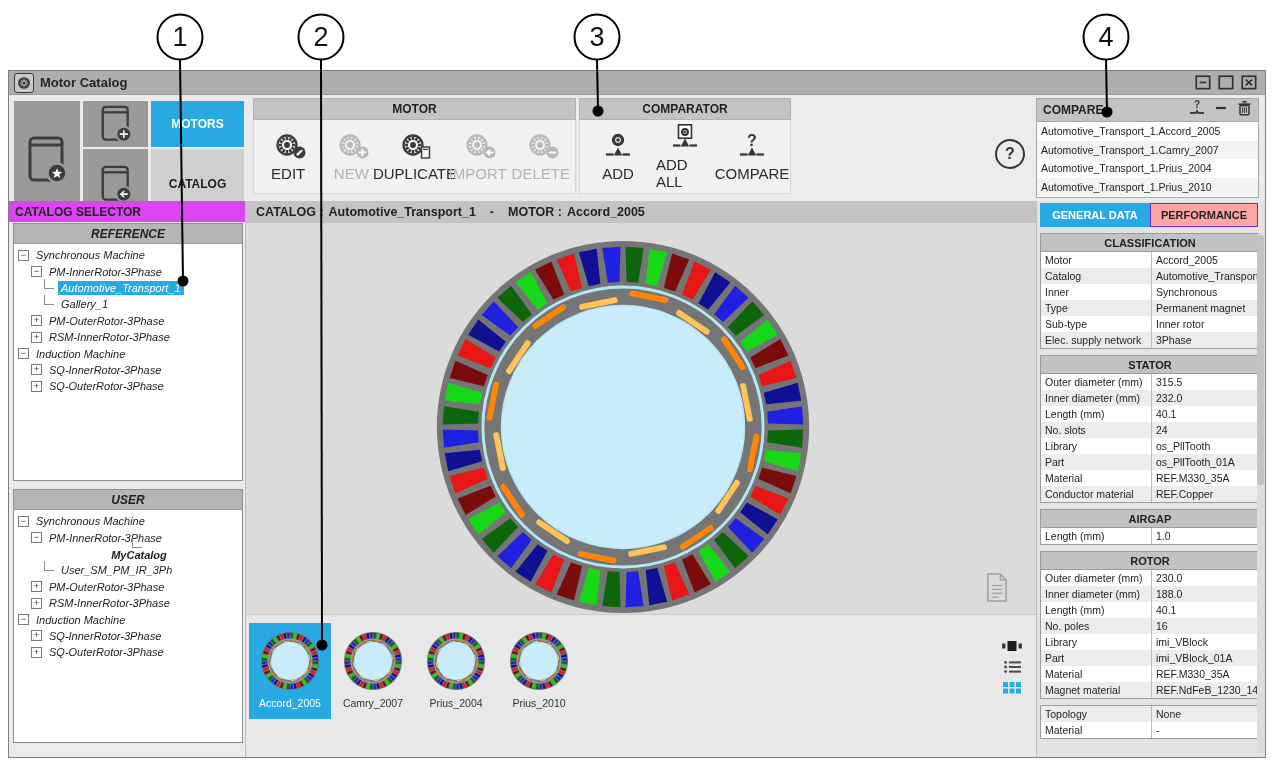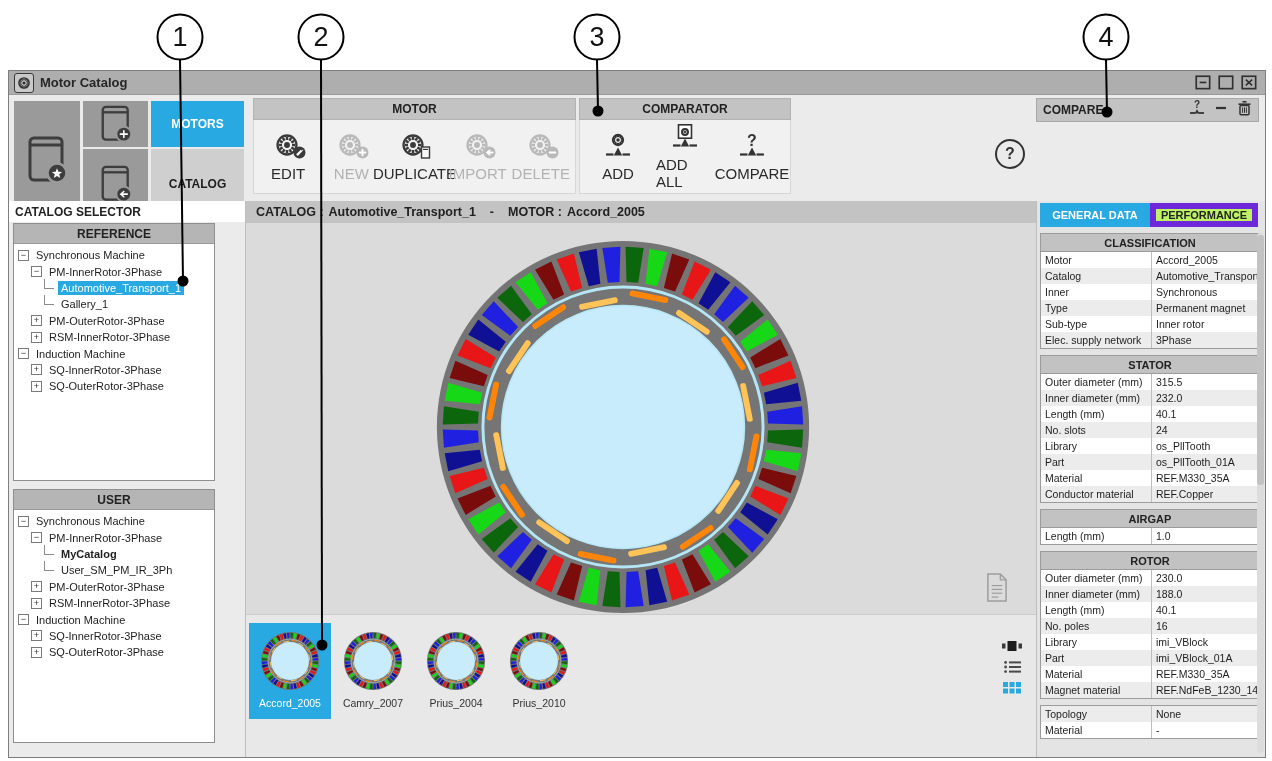--- a/index.html
+++ b/index.html
@@ -39,23 +39,23 @@
   #compare-panel{position:absolute;left:1027px;top:3px;width:223px;height:100px;}
   #compare-panel header{height:24px;background:#c3c3c3;border:1px solid #a8a8a8;box-sizing:border-box;display:flex;align-items:center;padding:0 6px;}
   #compare-panel header .cp-title{font-weight:bold;font-size:12px;color:#222;}
   #compare-panel .cp-icons{margin-left:auto;display:flex;gap:9px;align-items:center;}
   #compare-list{height:76px;background:#ffffff;border:1px solid #a8a8a8;border-top:none;box-sizing:border-box;overflow:hidden;}
   .cmp-row{height:18.5px;line-height:18.5px;font-size:10.5px;padding-left:4px;white-space:nowrap;color:#1d1d1d;}
   .cmp-row:nth-child(even){background:#f3f3f3;}
 
   
   #sidebar{position:absolute;left:0;top:130px;width:237px;height:556px;background:#ebebeb;border-right:1px solid #bdbdbd;box-sizing:border-box;}
-  #selector-bar{position:absolute;left:0;top:0;width:100%;height:21px;background:#ffffff;font-weight:bold;font-size:12px;
+  #selector-bar{position:absolute;left:0;top:0;width:100%;height:21px;background:#d946ef;font-weight:bold;font-size:12px;
       display:flex;align-items:center;padding-left:6px;box-sizing:border-box;color:#222;}
-  .tree-panel{position:absolute;left:4px;width:202px;background:#ffffff;border:1px solid #8f8f8f;box-sizing:border-box;}
+  .tree-panel{position:absolute;left:4px;width:230px;background:#ffffff;border:1px solid #8f8f8f;box-sizing:border-box;font-style:italic;}
   #ref-panel{top:22px;height:258px;}
   #user-panel{top:288px;height:254px;}
   .tree-panel>header{height:19px;background:#b5b5b5;display:flex;align-items:center;justify-content:center;
       font-weight:bold;font-size:12px;color:#222;border-bottom:1px solid #9a9a9a;}
   .tree{padding-top:3px;}
   .tree-row{height:16.4px;display:flex;align-items:center;font-size:11px;white-space:nowrap;cursor:pointer;}
   .tree-row .exp{width:9px;height:9px;border:1px solid #7a7a7a;background:#fff;font-size:9px;line-height:8px;
       text-align:center;margin-right:4px;flex:none;color:#333;}
   .tree-row .conn{width:9px;height:9px;border-left:1px solid #8a8a8a;border-bottom:1px solid #8a8a8a;
       margin:-8px 4px 0 0;flex:none;}
@@ -79,21 +79,21 @@
   .thumb.selected{background:#29a9e1;}
   .thumb.selected .tl{color:#ffffff;}
   #view-icons{position:absolute;right:14px;top:25px;display:flex;flex-direction:column;gap:8px;align-items:center;}
   #view-icons span{cursor:pointer;display:inline-flex;}
 
   
   #rpanel{position:absolute;left:1027px;top:130px;width:229px;height:556px;background:#e4e4e4;border-left:1px solid #bdbdbd;box-sizing:border-box;}
   .rp-tab{position:absolute;top:2px;height:24px;display:flex;align-items:center;justify-content:center;
       font-weight:bold;font-size:11px;box-sizing:border-box;cursor:pointer;}
   #rp-tab-general{left:3px;width:110px;background:#29a9e1;color:#fff;}
-  #rp-tab-perf{left:113px;width:108px;background:#bef264;color:#222;border:6px solid #6d28d9;}
+  #rp-tab-perf{left:113px;width:108px;background:#fca5a5;color:#222;border:1px solid #6d28d9;}
   #tables{position:absolute;left:3px;top:32px;width:220px;}
   .dtable{border:1px solid #9b9b9b;margin-bottom:6px;background:#fff;}
   .dtable .th{height:17px;background:#c2c2c2;display:flex;align-items:center;justify-content:center;
       font-weight:bold;font-size:11px;color:#222;border-bottom:1px solid #9b9b9b;}
   .drow{display:flex;height:16px;font-size:10.5px;align-items:center;}
   .drow:nth-child(odd){background:#ececec;}
   .drow .c1{width:110px;padding-left:4px;box-sizing:border-box;white-space:nowrap;overflow:hidden;}
   .drow .c2{flex:1;border-left:1px solid #bdbdbd;padding-left:4px;height:100%;display:flex;align-items:center;white-space:nowrap;overflow:hidden;}
   #scroll-gutter{position:absolute;right:1px;top:32px;width:7px;height:520px;background:#dcdcdc;border-radius:3px;}
   #scroll-thumb{position:absolute;left:0;top:2px;width:7px;height:250px;background:#c3c3c3;border-radius:3px;}
@@ -410,20 +410,26 @@
           <span id="cp-ic-trash"><svg width="15" height="16" viewBox="0 0 15 16">
                 <line x1="1.5" y1="4.2" x2="13.5" y2="4.2" stroke="#333" stroke-width="1.6"></line>
                 <line x1="5.5" y1="1.8" x2="9.5" y2="1.8" stroke="#333" stroke-width="1.6"></line>
                 <rect x="3" y="5.4" width="9" height="9.4" rx="1" fill="none" stroke="#333" stroke-width="1.5"></rect>
                 <line x1="5.6" y1="7.4" x2="5.6" y2="12.8" stroke="#333" stroke-width="1"></line>
                 <line x1="7.5" y1="7.4" x2="7.5" y2="12.8" stroke="#333" stroke-width="1"></line>
                 <line x1="9.4" y1="7.4" x2="9.4" y2="12.8" stroke="#333" stroke-width="1"></line>
               </svg></span>
         </span>
       </header>
+      <div id="compare-list">
+          <div class="cmp-row">Automotive_Transport_1.Accord_2005</div>
+          <div class="cmp-row">Automotive_Transport_1.Camry_2007</div>
+          <div class="cmp-row">Automotive_Transport_1.Prius_2004</div>
+          <div class="cmp-row">Automotive_Transport_1.Prius_2010</div>
+        </div>
     </section>
   </div>
 
   <aside id="sidebar">
     <div id="selector-bar">CATALOG SELECTOR</div>
     <div class="tree-panel" id="ref-panel">
       <header>REFERENCE</header>
       <div class="tree" id="ref-tree">
           <div class="tree-row" style="padding-left: 4px;">
             <span class="exp">−</span>
@@ -467,21 +473,21 @@
       <header>USER</header>
       <div class="tree" id="user-tree">
           <div class="tree-row" style="padding-left: 4px;">
             <span class="exp">−</span>
             <span class="tlab">Synchronous Machine</span>
           </div>
           <div class="tree-row" style="padding-left: 17px;">
             <span class="exp">−</span>
             <span class="tlab">PM-InnerRotor-3Phase</span>
           </div>
-          <div class="tree-row bold" style="padding-left: 30px;">
+          <div class="tree-row bold" style="padding-left: 22px; flex-direction: column;">
             <span class="conn"></span>
             <span class="tlab">MyCatalog</span>
           </div>
           <div class="tree-row" style="padding-left: 30px;">
             <span class="conn"></span>
             <span class="tlab">User_SM_PM_IR_3Ph</span>
           </div>
           <div class="tree-row" style="padding-left: 17px;">
             <span class="exp">+</span>
             <span class="tlab">PM-OuterRotor-3Phase</span>

